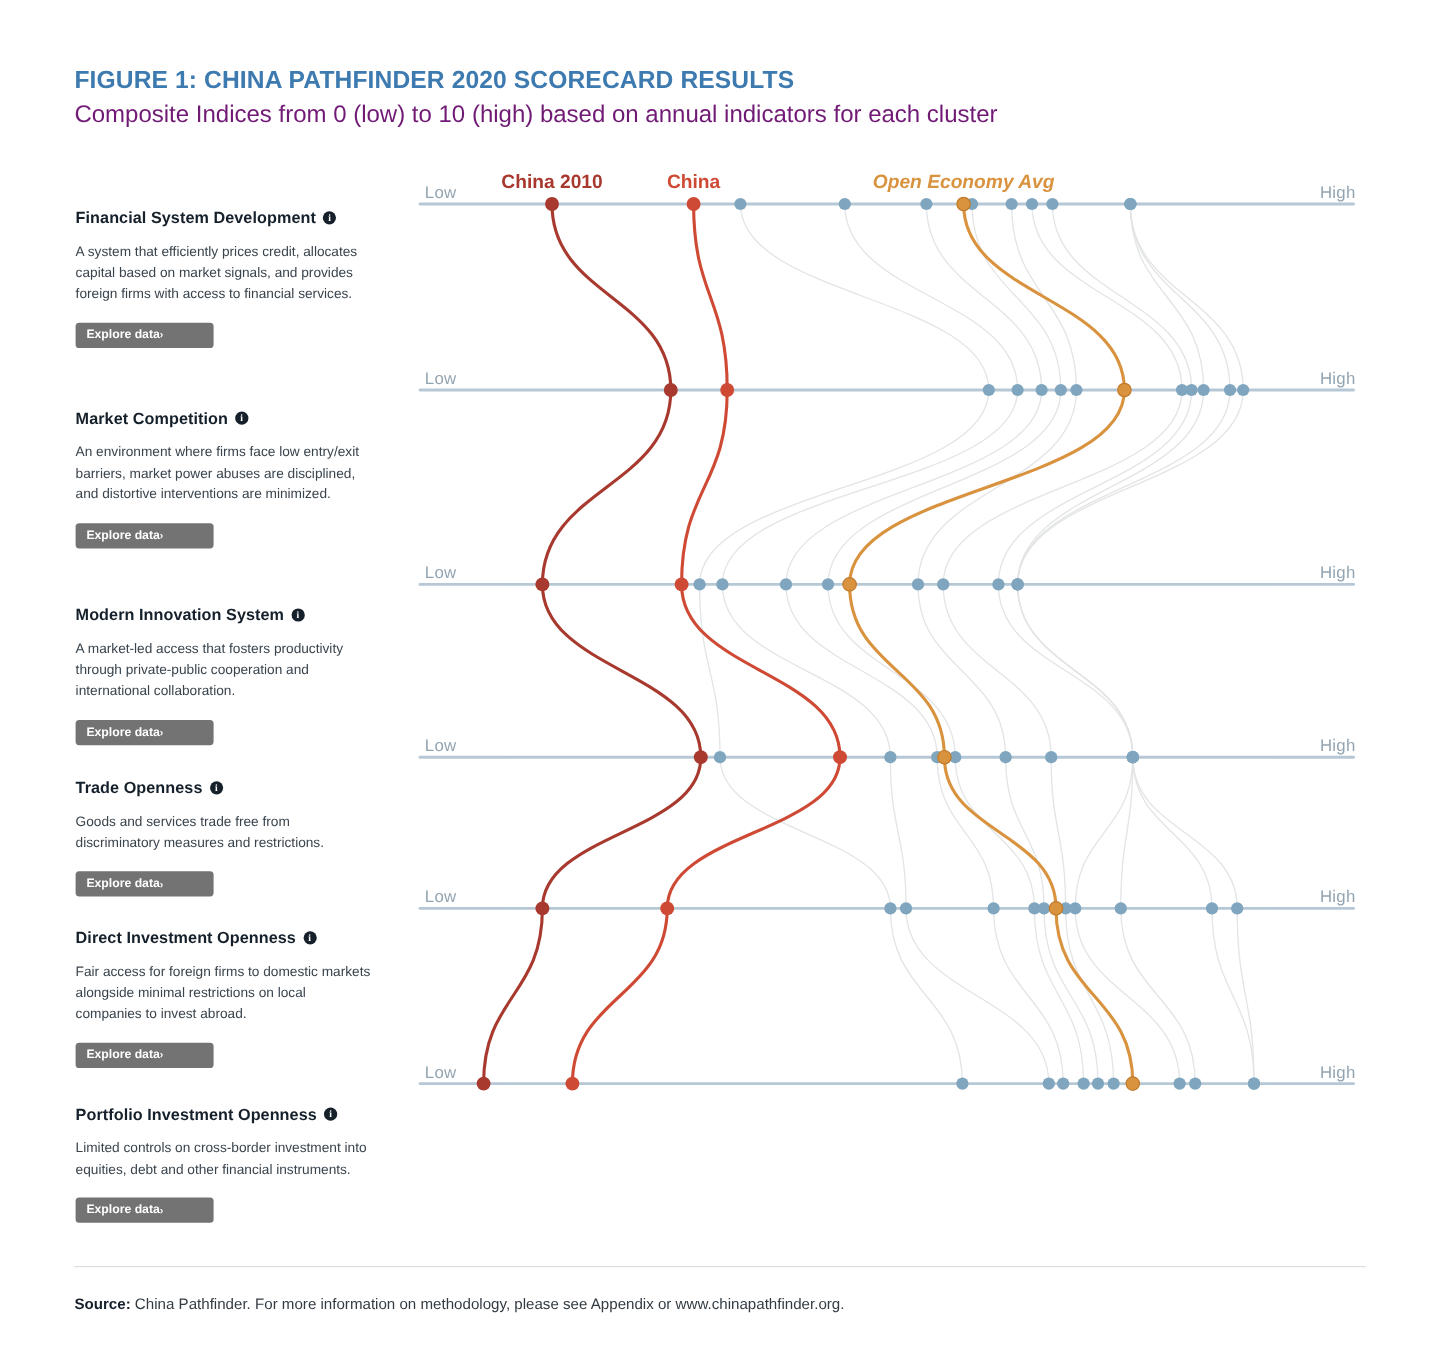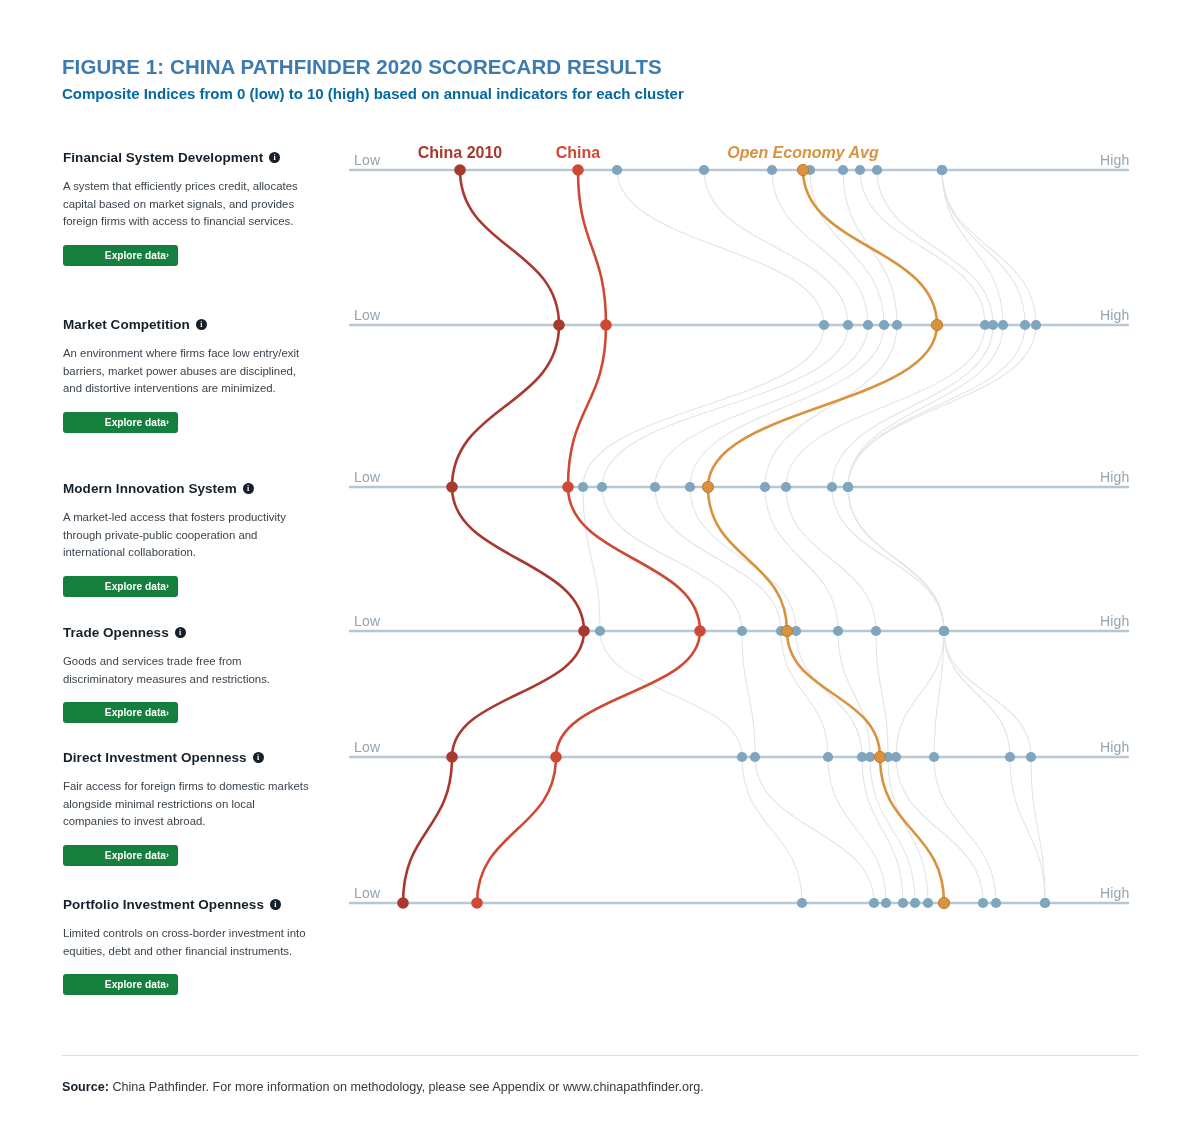--- a/index.html
+++ b/index.html
@@ -15,47 +15,47 @@
 
   
   #fig-title{
     position:absolute;left:62px;top:55px;
     font-size:20.5px;font-weight:600;letter-spacing:.1px;
     color:#3d7ab0;
     white-space:nowrap;
   }
   #fig-subtitle{
     position:absolute;left:62px;top:85px;
-    font-size:15px;font-weight:700;color:#0369a1;
+    font-size:20px;font-weight:400;color:#701a75;
     white-space:nowrap;
   }
 
   
   .cluster{position:absolute;left:63px;width:258px;}
   .cluster-head{
     font-size:13.5px;font-weight:700;color:#15202b;
     letter-spacing:.05px;white-space:nowrap;
-    display:flex;align-items:center;gap:6px;
+    display:flex;align-items:center;gap:6px;margin-top:24px;
   }
   .info-icon{
     display:inline-block;width:11px;height:11px;border-radius:50%;
     background:#15202b;color:#fff;font-size:8px;line-height:11px;
     text-align:center;font-weight:700;font-family:"Liberation Serif",serif;
     flex:none;
   }
   .cluster-desc{
     margin-top:13px;
     font-size:11.4px;line-height:17.5px;color:#3a444d;font-weight:400;
     width:250px;
   }
   .explore-btn{
     margin-top:14px;
-    display:inline-flex;align-items:center;justify-content:flex-end;
+    display:inline-flex;align-items:center;justify-content:flex-start;
     width:97px;height:21px;padding:0 9px;
-    background:#15803d;border-radius:3px;
+    background:#737373;border-radius:3px;
     color:#ffffff;font-size:10.2px;font-weight:700;
     cursor:pointer;box-sizing:content-box;
   }
   .explore-btn .chev{font-size:9px;font-weight:700;opacity:.95;}
 
   
   #chart{position:absolute;left:340px;top:130px;width:800px;height:800px;}
   #chart svg{display:block;}
   .axis-cap{
     position:absolute;font-size:14px;color:#93a4b1;font-weight:400;

